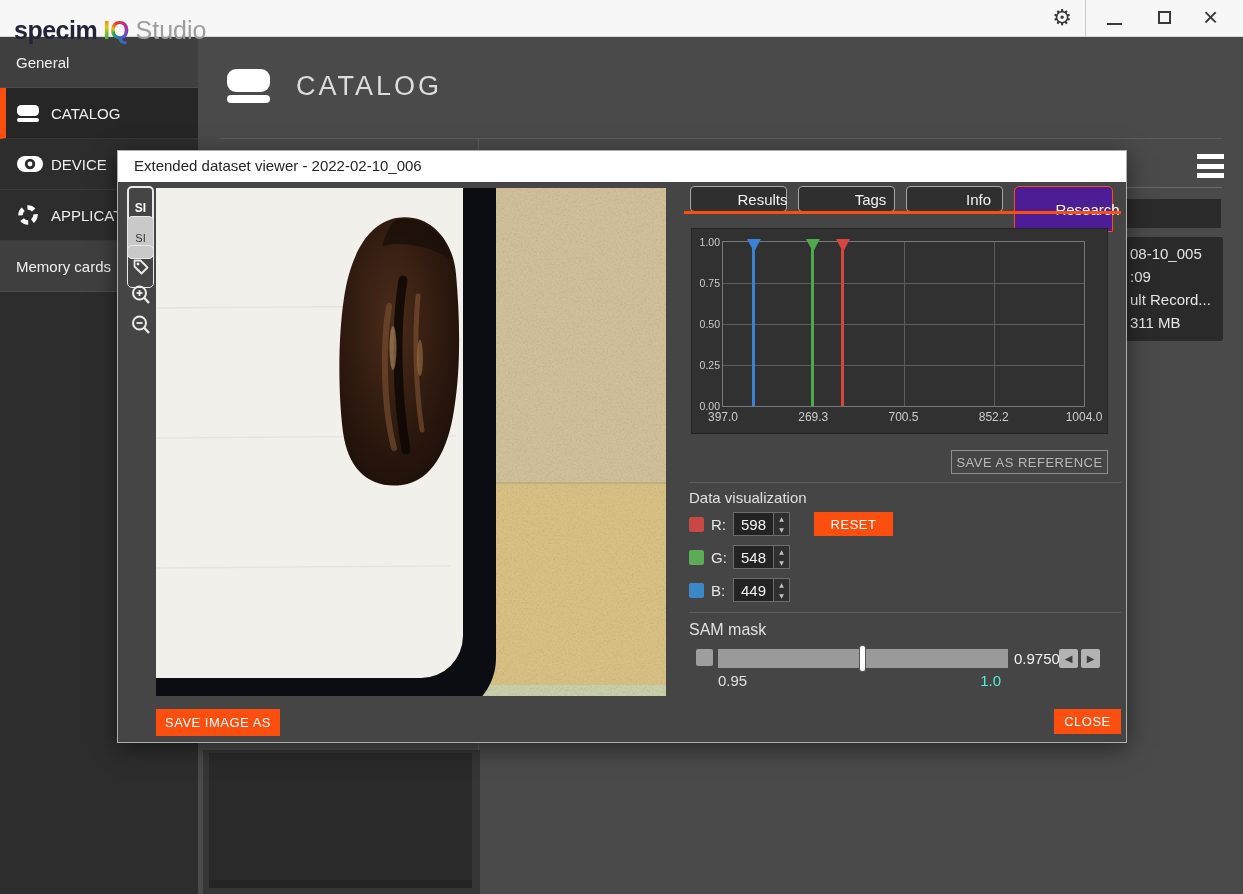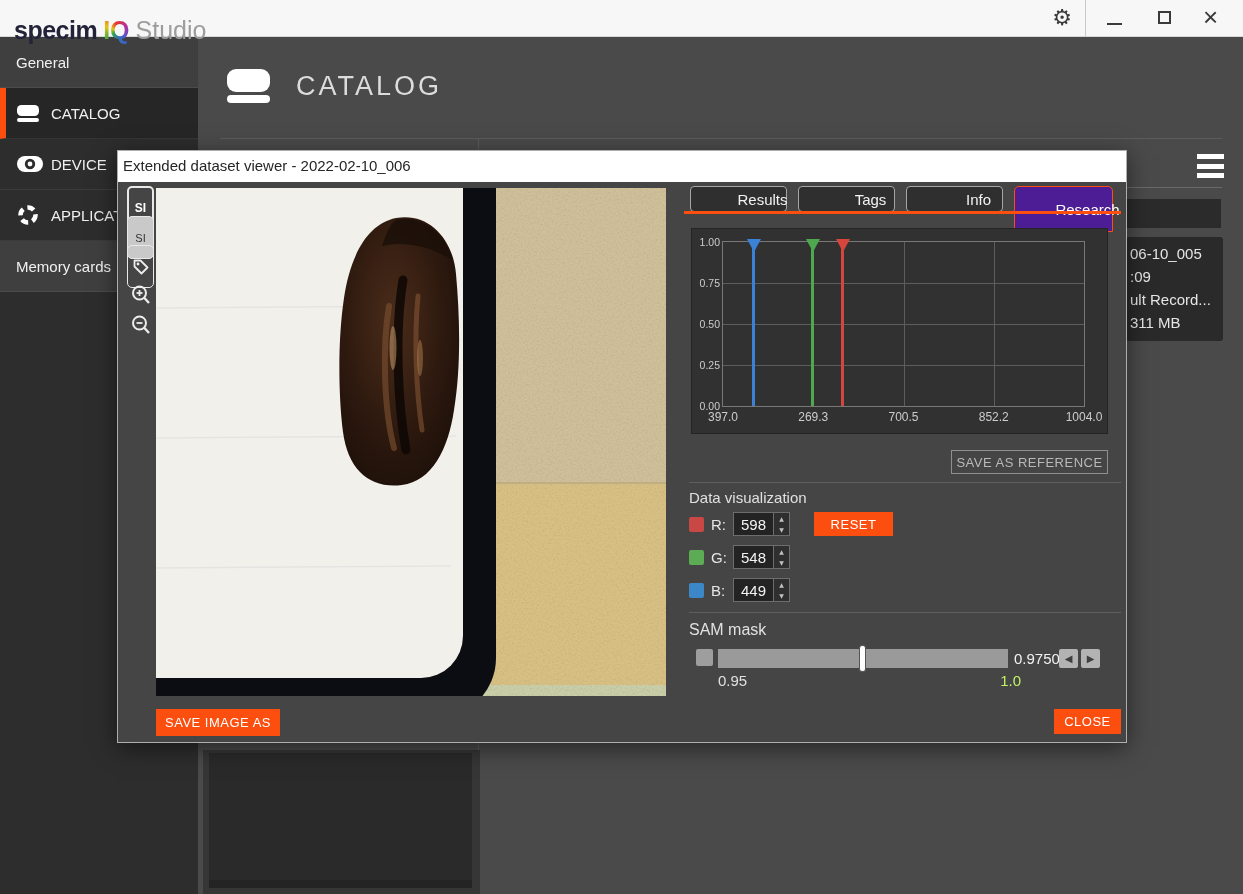--- a/index.html
+++ b/index.html
@@ -47,21 +47,21 @@
   .ds-card { position:absolute; left:1126px; top:237px; width:97px; height:104px; background:#2a2a2a;
              border-radius:3px; padding:5px 4px; z-index:1; color:#e6e6e6; font-size:15px; line-height:23px;
              white-space:nowrap; overflow:hidden; cursor:pointer; }
   .thumb-box { position:absolute; left:203px; top:750px; width:277px; height:144px; background:#363636; z-index:1; }
   .thumb-box .inner { position:absolute; left:6px; top:3px; right:8px; bottom:14px; background:#2a2a2a; }
   .thumb-box .strip { position:absolute; left:6px; right:8px; bottom:6px; height:8px; background:#242424; }
 
   
   .dialog { position:absolute; left:117px; top:150px; width:1010px; height:593px; z-index:10;
             border:1px solid #aeaeae; background:#454545; box-shadow:0 5px 22px rgba(0,0,0,0.5); }
-  .dlg-title { height:31px; background:#ffffff; color:#262626; font-size:15px; line-height:30px; padding-left:5px; }
+  .dlg-title { height:31px; background:#ffffff; color:#262626; font-size:15px; line-height:30px; padding-left:16px; }
   .dlg-body { position:relative; width:100%; height:560px; background:#454545; }
 
   
   .tool { position:absolute; left:9px; width:27px; height:43px; display:flex; align-items:center; justify-content:center;
           cursor:pointer; }
   .tool.boxed { border:2px solid #e9e9e9; border-radius:5px; }
   .tool.si1 { top:4px; color:#fff; font-size:12px; font-weight:bold; background:transparent; }
   .tool.si2 { top:34px; color:#333; font-size:11px; background:#c9c9c9; border-width:1px; }
   .tool.tag { top:63px; border-width:1.5px; }
   .tool.zin { top:91px; } .tool.zout { top:121px; }
@@ -121,21 +121,21 @@
   .sam-square { position:absolute; left:578px; top:467px; width:17px; height:17px; background:#9e9e9e;
                 border-radius:2px; cursor:pointer; }
   .sam-track { position:absolute; left:600px; top:467px; width:290px; height:19px; background:#9a9a9a; cursor:pointer; }
   .sam-thumb { position:absolute; top:-4px; width:7px; height:27px; background:#ffffff; border-radius:3px;
                border:1px solid #555; cursor:ew-resize; }
   .sam-value { position:absolute; left:896px; top:468px; color:#f2f2f2; font-size:15px; }
   .sam-arrow { position:absolute; top:467px; width:19px; height:19px; background:#b3b3b3; border-radius:2px;
                color:#3f3f3f; font-size:10px; display:flex; align-items:center; justify-content:center;
                cursor:pointer; font-family:"DejaVu Sans",sans-serif; }
   .sam-min { position:absolute; left:600px; top:490px; color:#e0e0e0; font-size:15px; }
-  .sam-max { position:absolute; left:863px; top:490px; width:40px; text-align:right; color:#bef264; font-size:15px; }
+  .sam-max { position:absolute; left:843px; top:490px; width:40px; text-align:right; color:#5eead4; font-size:15px; }
 </style>
 </head>
 <body>
 
 <div class="screen">
 
   <div class="topbar">
     <div class="brand">
       <span class="b1">specim</span><span class="b2">IQ</span><span class="b3">Studio</span>
     </div>
@@ -199,21 +199,21 @@
   <div class="col-rule"></div>
 
   <div class="hamburger">
       <i></i>
       <i></i>
       <i></i>
     </div>
   <div class="right-rule"></div>
   <div class="right-bar"></div>
   <div class="ds-card">
-    <div>06-10_005</div>
+    <div>08-10_005</div>
     <div>:09</div>
     <div>ult Record...</div>
     <div>311 MB</div>
   </div>
   <div class="thumb-box">
     <div class="inner"></div>
     <div class="strip"></div>
   </div>
 
   <div class="dialog">

